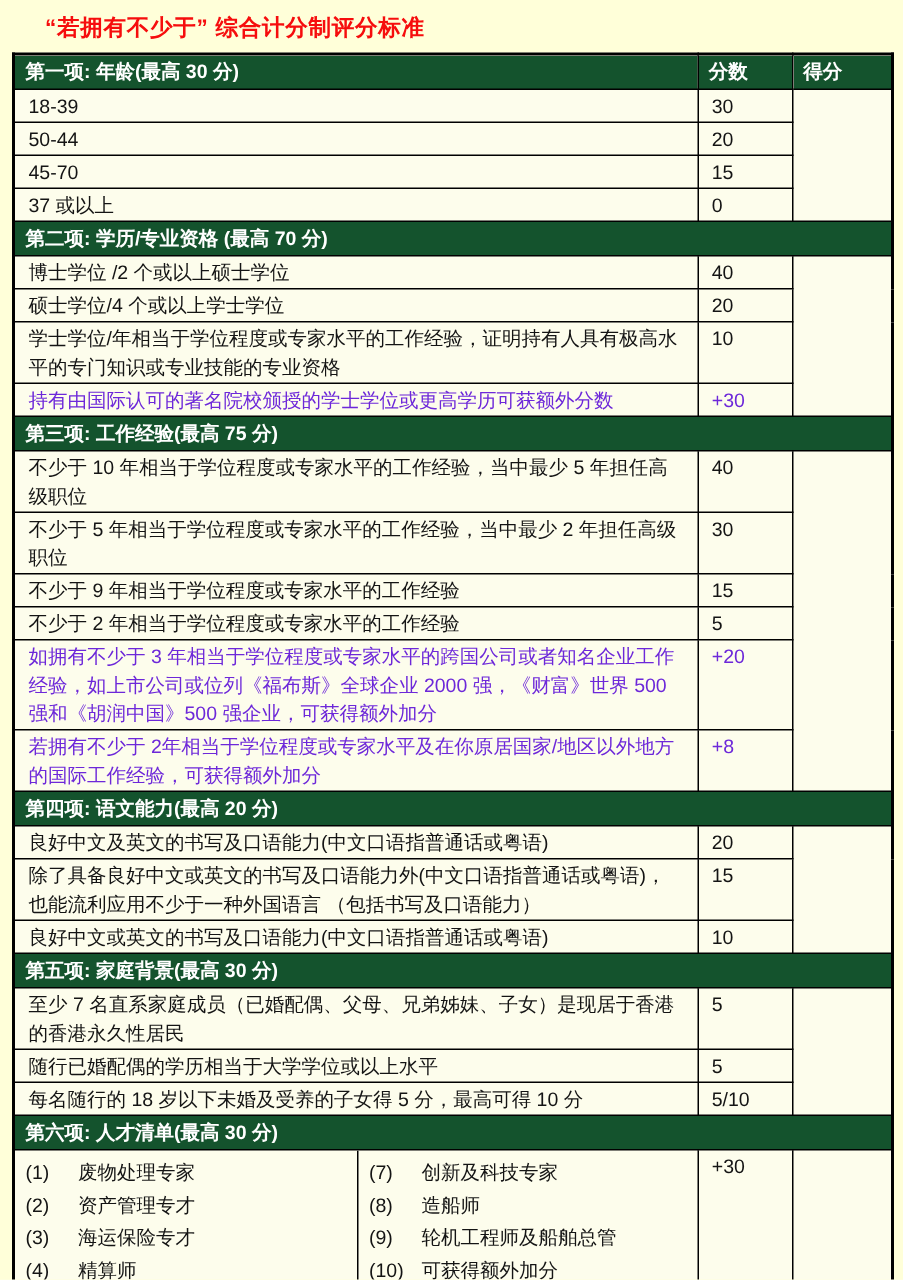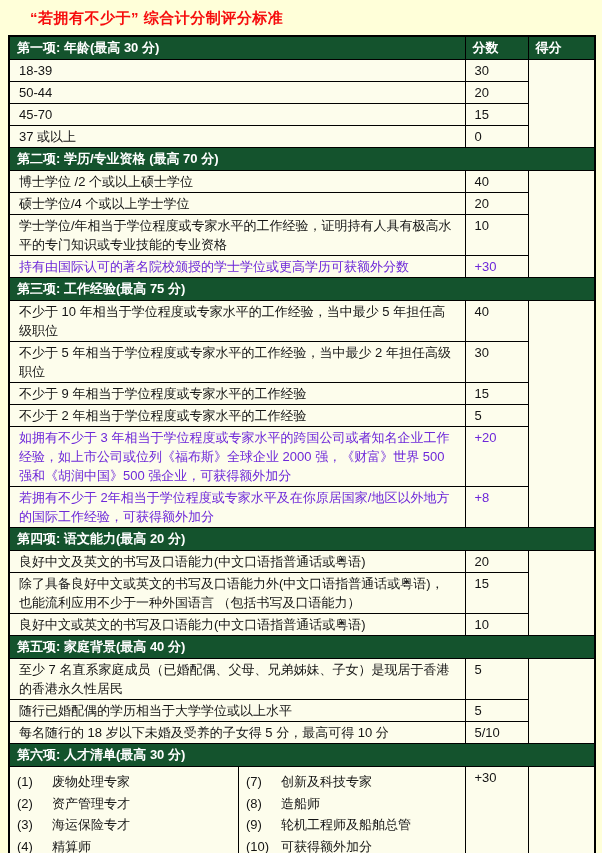--- a/index.html
+++ b/index.html
@@ -152,21 +152,21 @@
       <tr>
         <td class="crit">除了具备良好中文或英文的书写及口语能力外(中文口语指普通话或粤语)，也能流利应用不少于一种外国语言 （包括书写及口语能力）</td>
         <td class="pts">15</td>
       </tr>
       <tr>
         <td class="crit">良好中文或英文的书写及口语能力(中文口语指普通话或粤语)</td>
         <td class="pts">10</td>
       </tr>
 
       <tr class="sec">
-        <td colspan="3" class="sec-name">第五项: 家庭背景(最高 40 分)</td>
+        <td colspan="3" class="sec-name">第五项: 家庭背景(最高 30 分)</td>
       </tr>
       <tr>
         <td class="crit">至少 7 名直系家庭成员（已婚配偶、父母、兄弟姊妹、子女）是现居于香港的香港永久性居民</td>
         <td class="pts">5</td>
         <td class="got" rowspan="3"></td>
       </tr>
       <tr>
         <td class="crit">随行已婚配偶的学历相当于大学学位或以上水平</td>
         <td class="pts">5</td>
       </tr>

